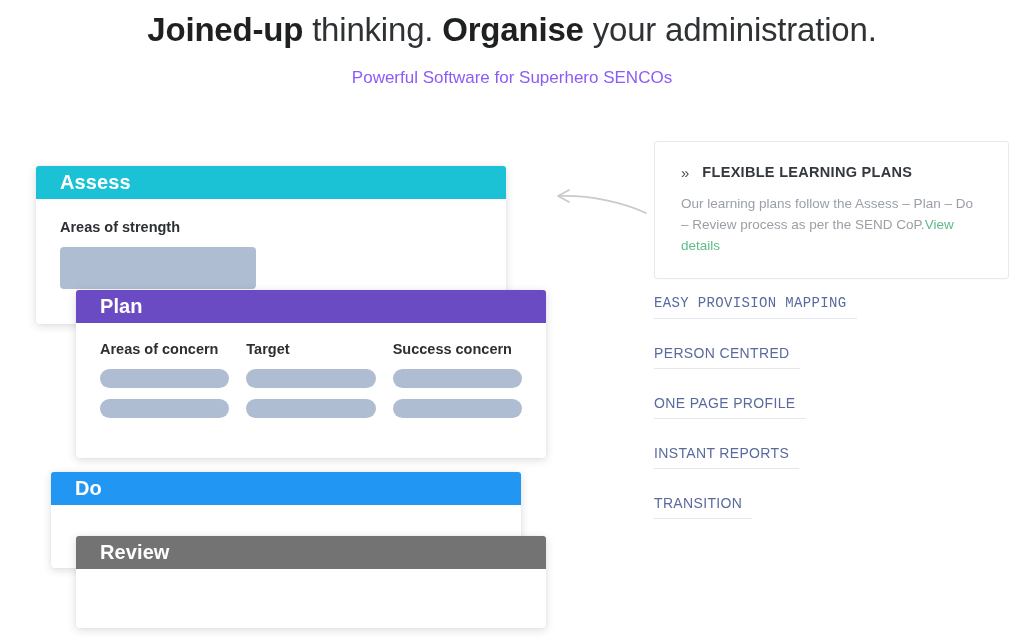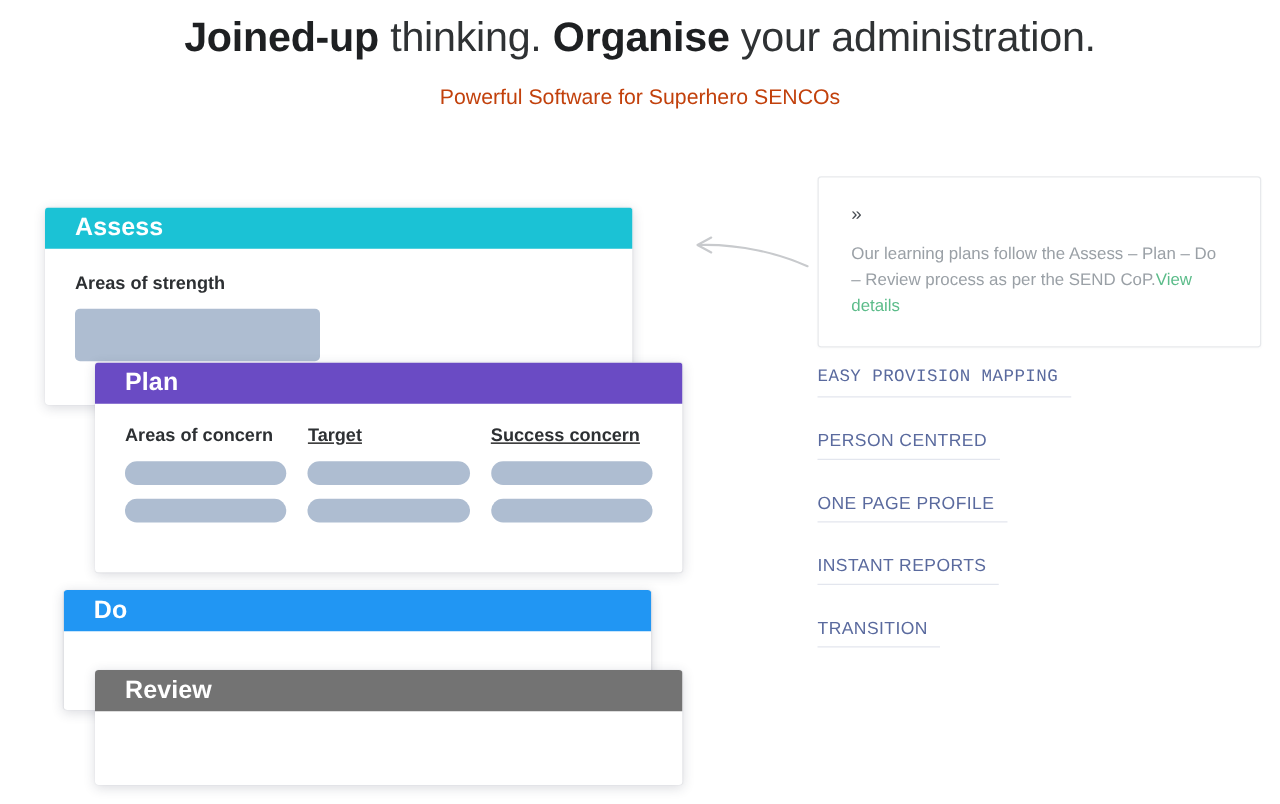--- a/index.html
+++ b/index.html
@@ -37,21 +37,21 @@
   .headline .hl-strong { font-weight: 700; color: #1e2022; }
 
   .subhead {
     position: absolute;
     left: 0;
     top: 66px;
     width: 1024px;
     text-align: center;
     font-size: 17px;
     line-height: 24px;
-    color: #c2410c;
+    color: #8b5cf6;
     font-weight: 400;
   }
 
   
   .mockup-stack {
     position: absolute;
     left: 0;
     top: 130px;
     width: 600px;
     height: 513px;
@@ -110,21 +110,21 @@
 
   
   #card-do { left: 51px; top: 342px; width: 470px; height: 96px; }
   #card-do .mock-head { background: #2196f3; }
 
   
   #card-plan { left: 76px; top: 160px; width: 470px; height: 168px; z-index: 4; }
   #card-plan .mock-head { background: #6a4bc4; }
   #card-plan .mock-body { padding-top: 18px; }
   #card-plan .mock-col { width: 145px; }
-  #card-plan .mock-col + .mock-col { margin-left: 17px; text-decoration: underline; }
+  #card-plan .mock-col + .mock-col { margin-left: 17px; }
 
   
   #card-review { left: 76px; top: 406px; width: 470px; height: 92px; z-index: 5; }
   #card-review .mock-head { background: #737373; }
 
   
   .connector-arrow {
     position: absolute;
     left: 552px;
     top: 182px;
@@ -256,20 +256,21 @@
   <svg class="connector-arrow" viewBox="0 0 96 36">
     <path d="M94 31 C72 21, 40 13, 7 14" fill="none" stroke="#c8cacd" stroke-width="1.7" stroke-linecap="round"></path>
     <path d="M17 8 L6 14 L17 20" fill="none" stroke="#c8cacd" stroke-width="1.7" stroke-linecap="round" stroke-linejoin="round"></path>
   </svg>
 
   <div class="feature-panel">
 
     <div class="feature-card">
       <div class="fc-head">
         <span class="fc-chevron">»</span>
+        <span class="fc-title">FLEXIBLE LEARNING PLANS</span>
       </div>
       <div class="fc-desc"><span>Our learning plans follow the Assess – Plan – Do – Review process as per the SEND CoP.</span><a class="fc-link" href="#">View details</a></div>
     </div>
 
     <div class="feature-list">
       <a class="feature-item" href="#">EASY PROVISION MAPPING</a>
       <a class="feature-item" href="#">PERSON CENTRED</a>
       <a class="feature-item" href="#">ONE PAGE PROFILE</a>
       <a class="feature-item" href="#">INSTANT REPORTS</a>
       <a class="feature-item" href="#">TRANSITION</a>

